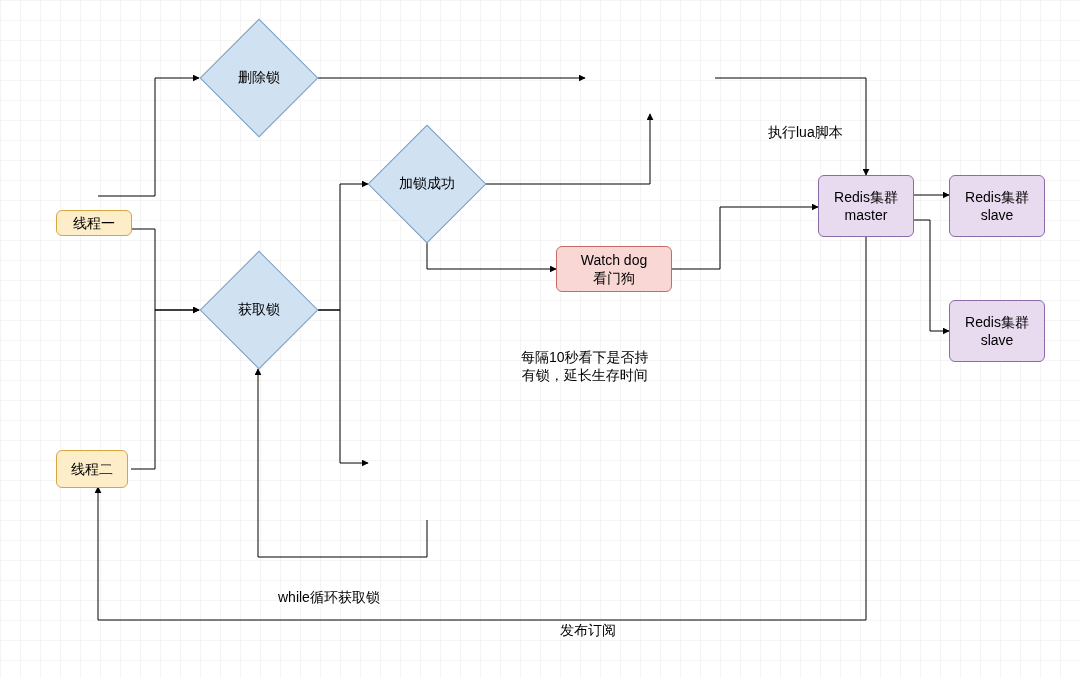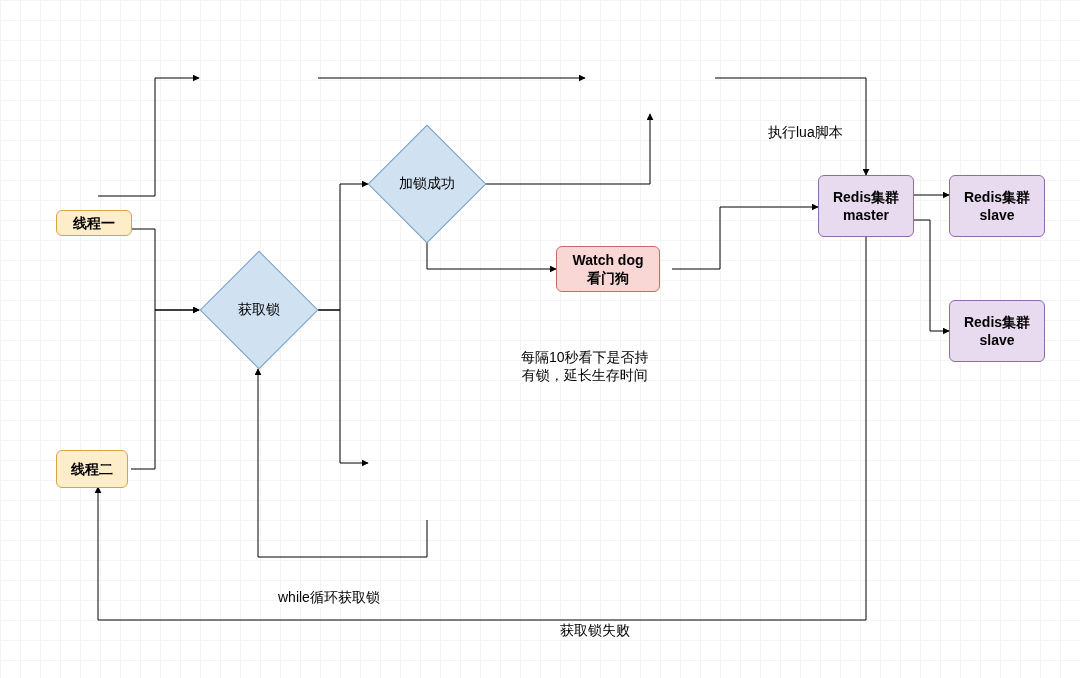--- a/index.html
+++ b/index.html
@@ -33,21 +33,20 @@
     color: #000;
     display: flex;
     align-items: center;
     justify-content: center;
     text-align: center;
     line-height: 1.3;
     padding: 4px;
   }
   .rect {
     border-radius: 6px;
-    font-weight: bold;
   }
   .yellow { background: #fdedc9; border: 1px solid #d6a741; }
   .purple { background: #e8daef; border: 1px solid #8e6aa7; }
   .pink   { background: #f9d7d5; border: 1px solid #c76a66; }
   .diamond-wrap {
     position: absolute;
     display: flex;
     align-items: center;
     justify-content: center;
   }
@@ -125,34 +124,38 @@
   </svg>
 
   <div class="node rect yellow" style="left:56px; top:210px; width:76px; height:26px;">
     <span>线程一</span>
   </div>
 
   <div class="node rect yellow" style="left:56px; top:450px; width:72px; height:38px;">
     <span>线程二</span>
   </div>
 
+  <div class="diamond-wrap" style="left:217px; top:36px; width:84px; height:84px;">
+    <div class="diamond"></div>
+    <span class="diamond-label">删除锁</span>
+  </div>
 
   <div class="diamond-wrap" style="left:217px; top:268px; width:84px; height:84px;">
     <div class="diamond"></div>
     <span class="diamond-label">获取锁</span>
   </div>
 
   <div class="diamond-wrap" style="left:385px; top:142px; width:84px; height:84px;">
     <div class="diamond"></div>
     <span class="diamond-label">加锁成功</span>
   </div>
 
 
 
-  <div class="node rect pink" style="left:556px; top:246px; width:104px; height:46px; white-space:pre-line;">
+  <div class="node rect pink" style="left:556px; top:246px; width:116px; height:46px; white-space:pre-line;">
     <span>Watch dog
 看门狗</span>
   </div>
 
   <div class="node rect purple" style="left:818px; top:175px; width:96px; height:62px; white-space:pre-line;">
     <span>Redis集群
 master</span>
   </div>
 
   <div class="node rect purple" style="left:949px; top:175px; width:96px; height:62px; white-space:pre-line;">
@@ -165,15 +168,15 @@
 slave</span>
   </div>
 
   <div class="edge-label" style="left:768px; top:98px;">执行lua脚本</div>
 
   <div class="edge-label" style="left:521px; top:323px; white-space:pre-line; text-align:center;">每隔10秒看下是否持
 有锁，延长生存时间</div>
 
   <div class="edge-label" style="left:278px; top:563px;">while循环获取锁</div>
 
-  <div class="edge-label" style="left:560px; top:596px;">获取锁失败</div>
+  <div class="edge-label" style="left:560px; top:596px;">发布订阅</div>
 
 </div>
 
 </body></html>

